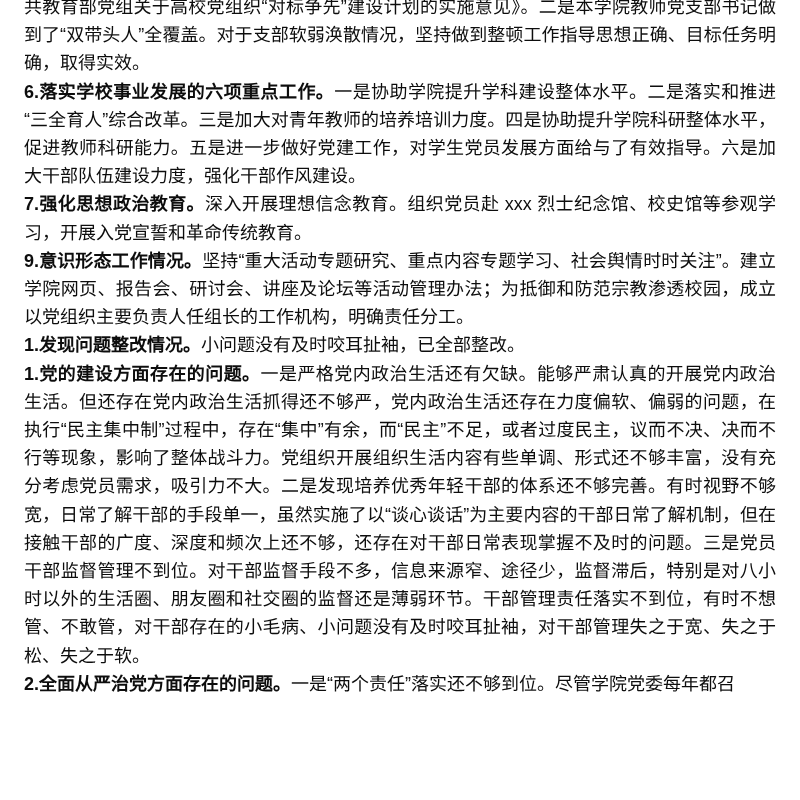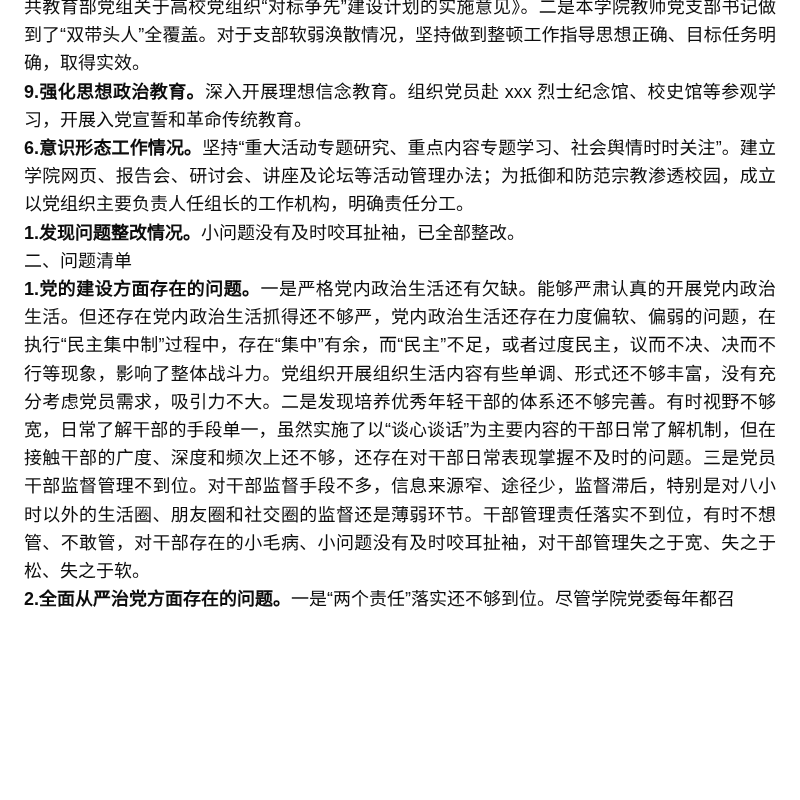--- a/index.html
+++ b/index.html
@@ -40,26 +40,26 @@
   }
 </style>
 </head>
 <body>
 
 <div class="page">
 
   <p class="para"><span class="body-text">共教育部党组关于高校党组织“对标争先”建设计划的实施意见》。二是本学院教师党支部书记做到了“双带头人”全覆盖。对于支部软弱涣散情况，坚持做到整顿工作指导思想正确、目标任务明确，取得实效。</span></p>
 
 
+  <p class="para"><span class="lead">6.落实学校事业发展的六项重点工作。</span><span class="body-text">一是协助学院提升学科建设整体水平。二是落实和推进“三全育人”综合改革。三是加大对青年教师的培养培训力度。四是协助提升学院科研整体水平，促进教师科研能力。五是进一步做好党建工作，对学生党员发展方面给与了有效指导。六是加大干部队伍建设力度，强化干部作风建设。</span></p>
 
-  <p class="para"><span class="lead">9.强化思想政治教育。</span><span class="body-text">深入开展理想信念教育。组织党员赴 xxx 烈士纪念馆、校史馆等参观学习，开展入党宣誓和革命传统教育。</span></p>
+  <p class="para"><span class="lead">7.强化思想政治教育。</span><span class="body-text">深入开展理想信念教育。组织党员赴 xxx 烈士纪念馆、校史馆等参观学习，开展入党宣誓和革命传统教育。</span></p>
 
-  <p class="para"><span class="lead">6.意识形态工作情况。</span><span class="body-text">坚持“重大活动专题研究、重点内容专题学习、社会舆情时时关注”。建立学院网页、报告会、研讨会、讲座及论坛等活动管理办法；为抵御和防范宗教渗透校园，成立以党组织主要负责人任组长的工作机构，明确责任分工。</span></p>
+  <p class="para"><span class="lead">9.意识形态工作情况。</span><span class="body-text">坚持“重大活动专题研究、重点内容专题学习、社会舆情时时关注”。建立学院网页、报告会、研讨会、讲座及论坛等活动管理办法；为抵御和防范宗教渗透校园，成立以党组织主要负责人任组长的工作机构，明确责任分工。</span></p>
 
   <p class="para"><span class="lead">1.发现问题整改情况。</span><span class="body-text">小问题没有及时咬耳扯袖，已全部整改。</span></p>
 
-  <p class="para section-heading">二、问题清单</p>
 
   <p class="para"><span class="lead">1.党的建设方面存在的问题。</span><span class="body-text">一是严格党内政治生活还有欠缺。能够严肃认真的开展党内政治生活。但还存在党内政治生活抓得还不够严，党内政治生活还存在力度偏软、偏弱的问题，在执行“民主集中制”过程中，存在“集中”有余，而“民主”不足，或者过度民主，议而不决、决而不行等现象，影响了整体战斗力。党组织开展组织生活内容有些单调、形式还不够丰富，没有充分考虑党员需求，吸引力不大。二是发现培养优秀年轻干部的体系还不够完善。有时视野不够宽，日常了解干部的手段单一，虽然实施了以“谈心谈话”为主要内容的干部日常了解机制，但在接触干部的广度、深度和频次上还不够，还存在对干部日常表现掌握不及时的问题。三是党员干部监督管理不到位。对干部监督手段不多，信息来源窄、途径少，监督滞后，特别是对八小时以外的生活圈、朋友圈和社交圈的监督还是薄弱环节。干部管理责任落实不到位，有时不想管、不敢管，对干部存在的小毛病、小问题没有及时咬耳扯袖，对干部管理失之于宽、失之于松、失之于软。</span></p>
 
   <p class="para"><span class="lead">2.全面从严治党方面存在的问题。</span><span class="body-text">一是“两个责任”落实还不够到位。尽管学院党委每年都召</span></p>
 
 </div>
 
 </body></html>

